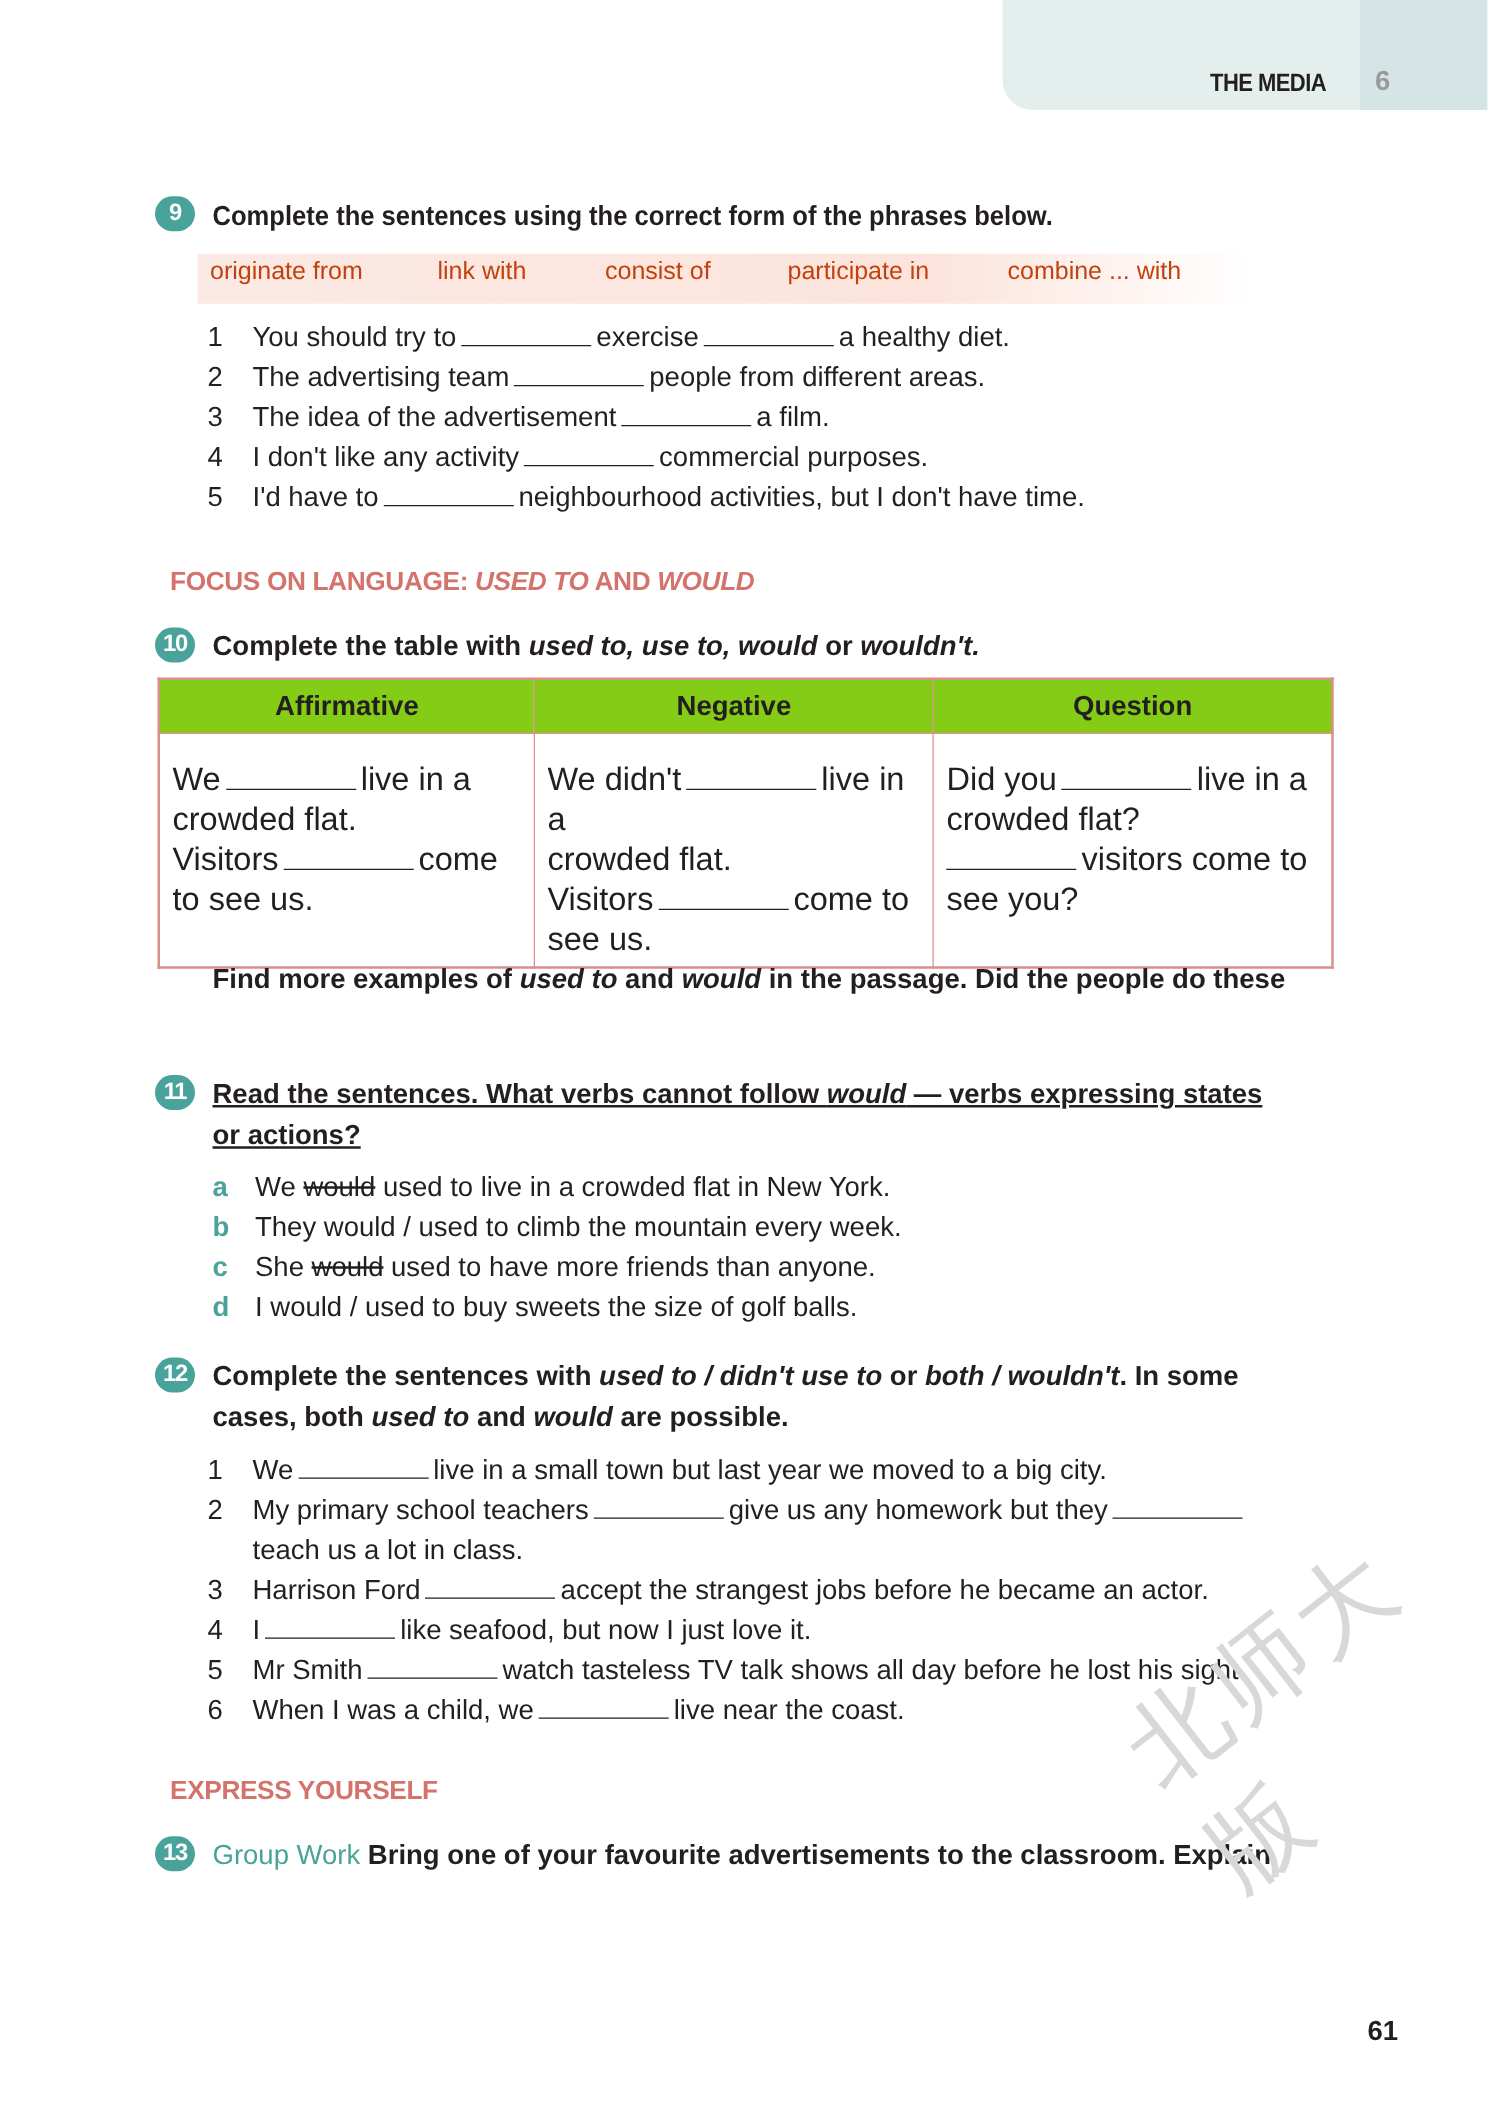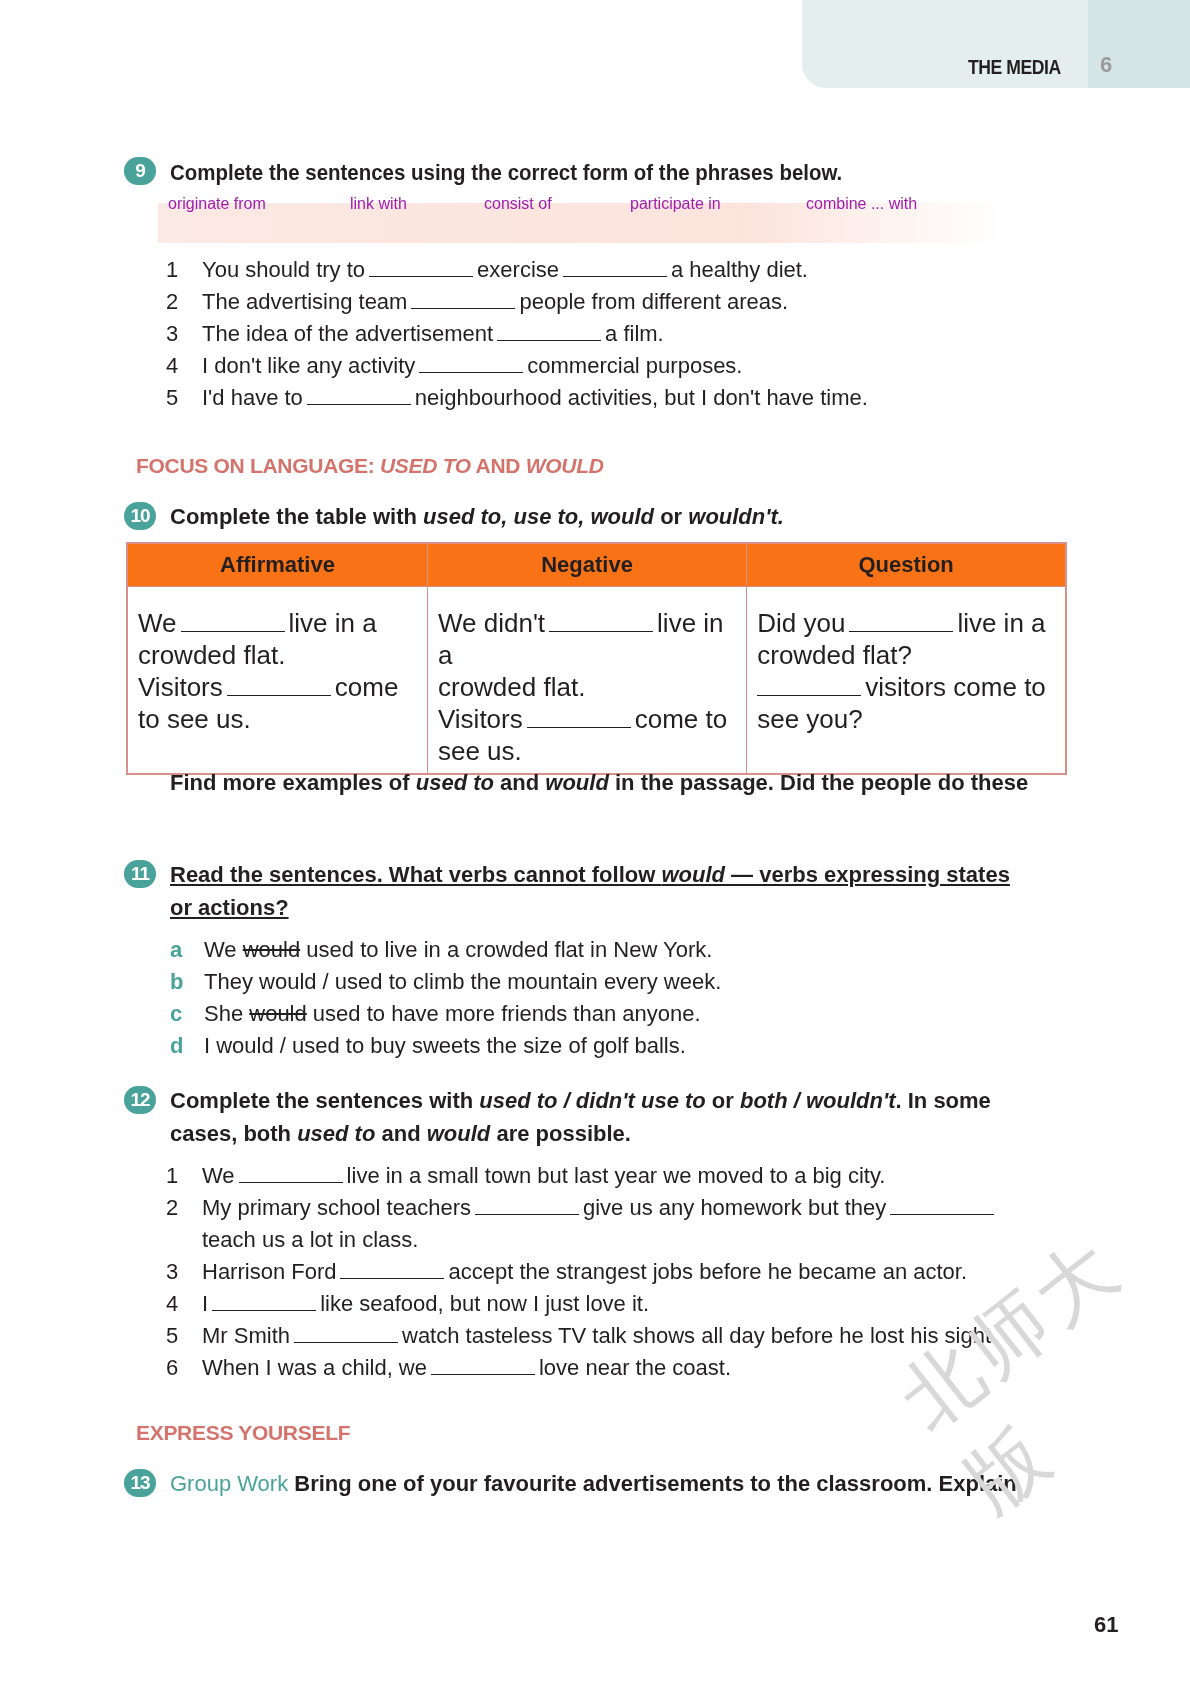--- a/index.html
+++ b/index.html
@@ -11,28 +11,28 @@
   .header-title { left:968px; top:56px; font-size:20px; font-weight:bold; letter-spacing:-0.5px; color:#231f20; transform:scaleX(0.88); transform-origin:left; }
   .header-num { left:1100px; top:52px; font-size:22px; font-weight:bold; color:#9a9a9a; }
   .badge { width:32px; height:28px; border-radius:14px; background:#4aa39a; color:#fff; font-weight:bold; font-size:19px;
            display:flex; align-items:center; justify-content:center; letter-spacing:-1px; }
   .instr { font-size:22px; font-weight:bold; color:#231f20; line-height:33px; transform-origin:left; }
   .instr i { font-style:italic; }
   .sect { font-size:21px; font-weight:bold; color:#d4736b; letter-spacing:-0.3px; }
   .sect i { font-style:italic; }
   .wordbox { left:158px; top:203px; width:845px; height:40px;
              background:linear-gradient(90deg, #fbe9e3 0%, #fce4dc 70%, rgba(252,228,220,0) 100%); }
-  .word { top:195px; font-size:16px; color:#a21caf; }
+  .word { top:206px; font-size:20px; color:#c2410c; }
   .item { font-size:22px; color:#231f20; line-height:32px; white-space:nowrap; }
   .num { display:inline-block; width:36px; }
   .blank { display:inline-block; width:104px; border-bottom:1.5px solid #231f20; height:18px; vertical-align:baseline; margin:0 4px; }
   .letter { display:inline-block; width:34px; color:#4aa39a; font-weight:bold; }
   .strike { text-decoration:line-through; }
   table.grid { position:absolute; left:126px; top:542px; width:941px; border-collapse:collapse; border:2px solid #d9908a; }
-  table.grid th { background:#f97316; font-size:22px; font-weight:bold; height:40px; border:1.5px solid #d9908a; text-align:center; }
+  table.grid th { background:#84cc16; font-size:22px; font-weight:bold; height:40px; border:1.5px solid #d9908a; text-align:center; }
   table.grid td { font-size:26px; vertical-align:top; padding:20px 10px 6px 10px; line-height:32px; border-left:1.5px solid #d9908a; border-right:1.5px solid #d9908a; }
   .watermark { left:880px; top:1370px; font-size:78px; color:#d8d8d8; transform:rotate(-38deg); transform-origin:left top; font-family:"DejaVu Serif", serif; letter-spacing:6px; }
   .pagenum { left:1094px; top:1612px; font-size:22px; font-weight:bold; }
 </style>
 </head>
 <body>
 
 <div class="abs header-band"></div>
 <div class="abs header-band-dark"></div>
 <div class="abs header-title">THE MEDIA</div>
@@ -139,21 +139,21 @@
 <div class="abs item" style="left:166px;top:1256px;">
   <span class="num">3</span><span>Harrison Ford</span><span class="blank"></span><span>accept the strangest jobs before he became an actor.</span>
 </div>
 <div class="abs item" style="left:166px;top:1288px;">
   <span class="num">4</span><span>I</span><span class="blank"></span><span>like seafood, but now I just love it.</span>
 </div>
 <div class="abs item" style="left:166px;top:1320px;">
   <span class="num">5</span><span>Mr Smith</span><span class="blank"></span><span>watch tasteless TV talk shows all day before he lost his sight.</span>
 </div>
 <div class="abs item" style="left:166px;top:1352px;">
-  <span class="num">6</span><span>When I was a child, we</span><span class="blank"></span><span>love near the coast.</span>
+  <span class="num">6</span><span>When I was a child, we</span><span class="blank"></span><span>live near the coast.</span>
 </div>
 
 <div class="abs sect" style="left:136px;top:1421px;">EXPRESS YOURSELF</div>
 
 <div class="abs badge" style="left:124px;top:1469px;">13</div>
 <div class="abs instr" style="left:170px;top:1467px;">
   <span style="color:#4aa39a;font-weight:normal;">Group Work</span><span> Bring one of your favourite advertisements to the classroom. Explain</span><br>
 </div>
 
 <div class="abs watermark">北师大版</div>

